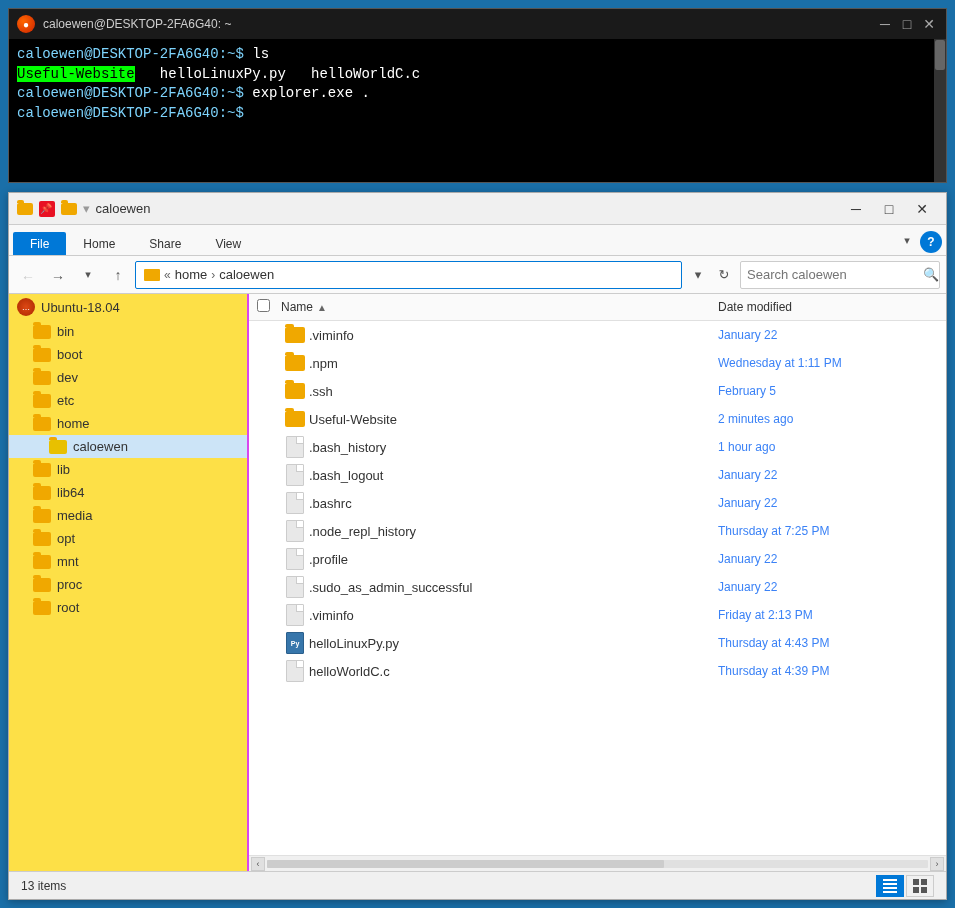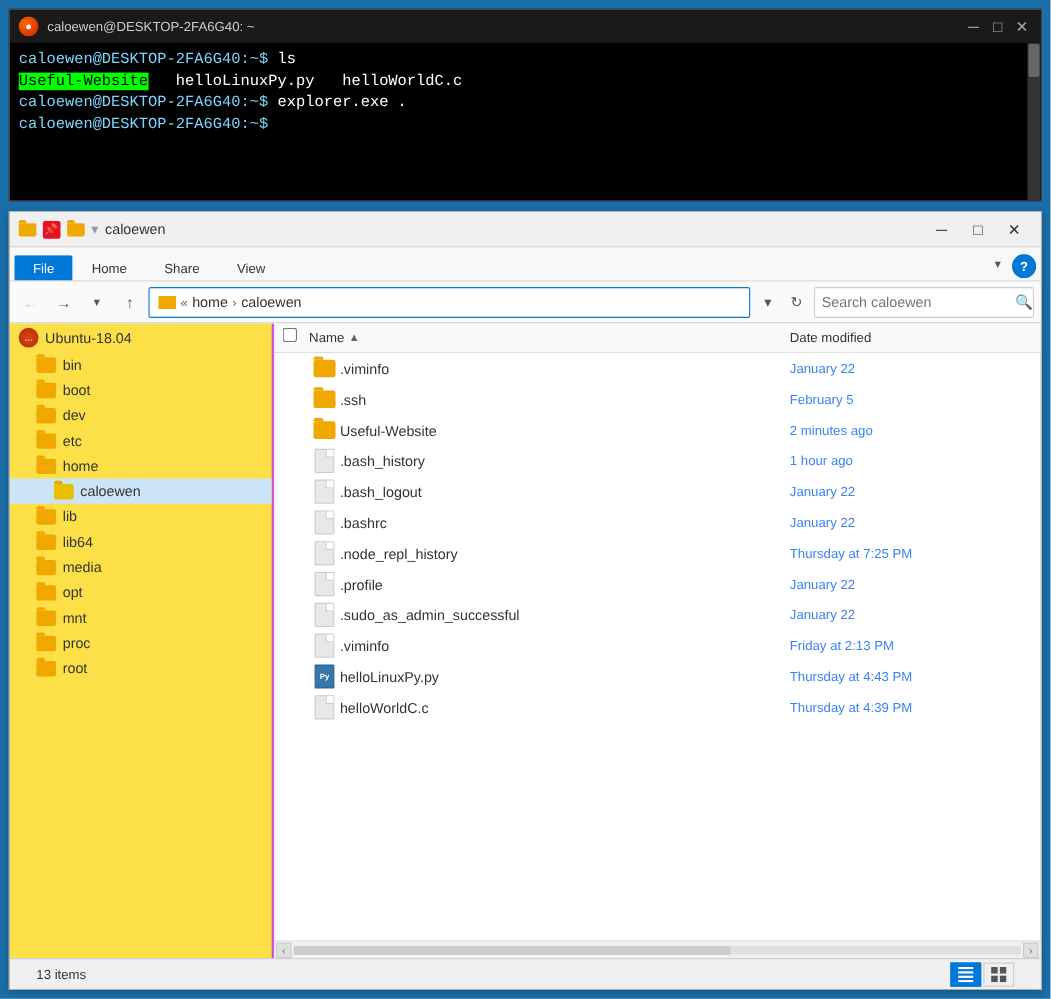--- a/index.html
+++ b/index.html
@@ -485,21 +485,21 @@
     .file-list::-webkit-scrollbar-track { background: #f0f0f0; }
     .file-list::-webkit-scrollbar-thumb { background: #ccc; border-radius: 2px; }
 
     
     .statusbar {
       height: 28px;
       background: #f0f0f0;
       border-top: 1px solid #ccc;
       display: flex;
       align-items: center;
-      padding: 0 24px;
+      padding: 0 12px;
       justify-content: space-between;
       flex-shrink: 0;
     }
     .statusbar-text {
       font-size: 12px;
       color: #333;
     }
     .statusbar-view-btns {
       display: flex;
       gap: 2px;
@@ -721,20 +721,28 @@
 
         <div class="file-item">
           <div class="file-checkbox col-checkbox"></div>
           <div class="file-icon-col">
             <div class="file-folder-icon"></div>
           </div>
           <div class="file-name">.viminfo</div>
           <div class="file-date">January 22</div>
         </div>
 
+        <div class="file-item">
+          <div class="file-checkbox col-checkbox"></div>
+          <div class="file-icon-col">
+            <div class="file-folder-icon"></div>
+          </div>
+          <div class="file-name">.npm</div>
+          <div class="file-date">Wednesday at 1:11 PM</div>
+        </div>
 
         <div class="file-item">
           <div class="file-checkbox col-checkbox"></div>
           <div class="file-icon-col">
             <div class="file-folder-icon"></div>
           </div>
           <div class="file-name">.ssh</div>
           <div class="file-date">February 5</div>
         </div>
 

